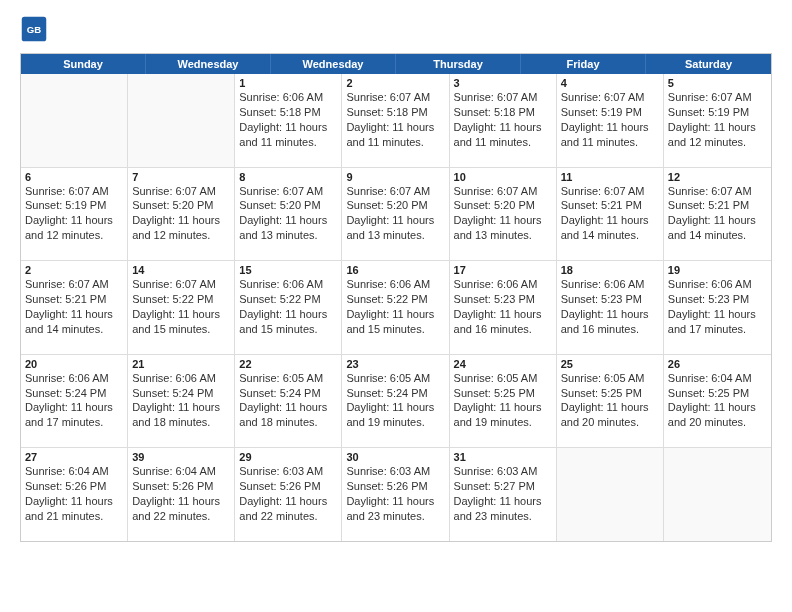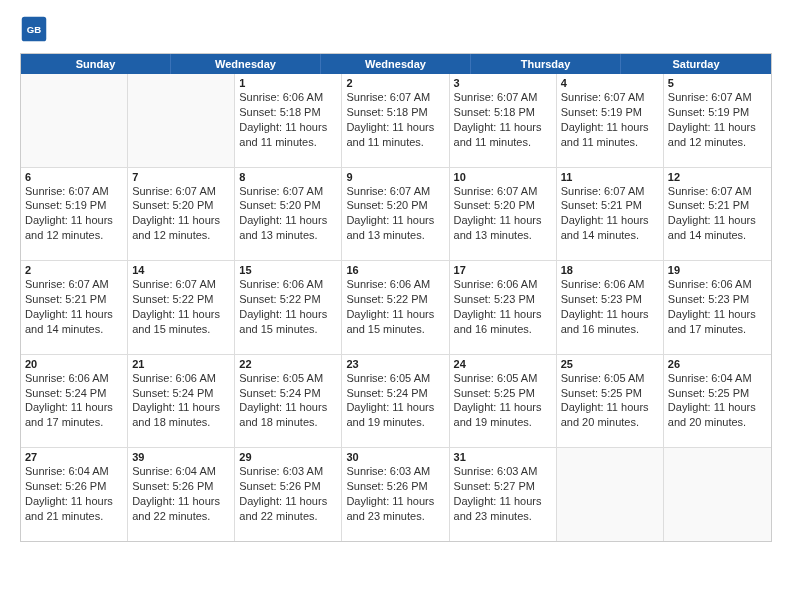--- a/index.html
+++ b/index.html
@@ -52,21 +52,21 @@
       color: #444;
     }
     .calendar {
       flex: 1;
       display: flex;
       flex-direction: column;
       border: 1px solid #ccc;
     }
     .day-headers {
       display: grid;
-      grid-template-columns: repeat(5, 1fr);
+      grid-template-columns: repeat(6, 1fr);
       background: #1e5fa8;
     }
     .day-header {
       color: #fff;
       font-size: 11px;
       font-weight: bold;
       text-align: center;
       padding: 4px 2px;
       border-right: 1px solid #3a72b8;
     }
@@ -127,20 +127,21 @@
       <div class="location"></div>
     </div>
   </div>
 
   <div class="calendar">
     <div class="day-headers">
     <div class="day-header">Sunday</div>
         <div class="day-header">Wednesday</div>
         <div class="day-header">Wednesday</div>
         <div class="day-header">Thursday</div>
+        <div class="day-header">Friday</div>
         <div class="day-header">Saturday</div>
       </div>
     <div class="weeks">
     <div class="week-row">
           <div class="day-cell empty"></div>
           <div class="day-cell empty"></div>
           <div class="day-cell">
             <span class="day-num">1</span>
             <div class="day-info" style="white-space: pre-line;">Sunrise: 6:06 AM
 Sunset: 5:18 PM

